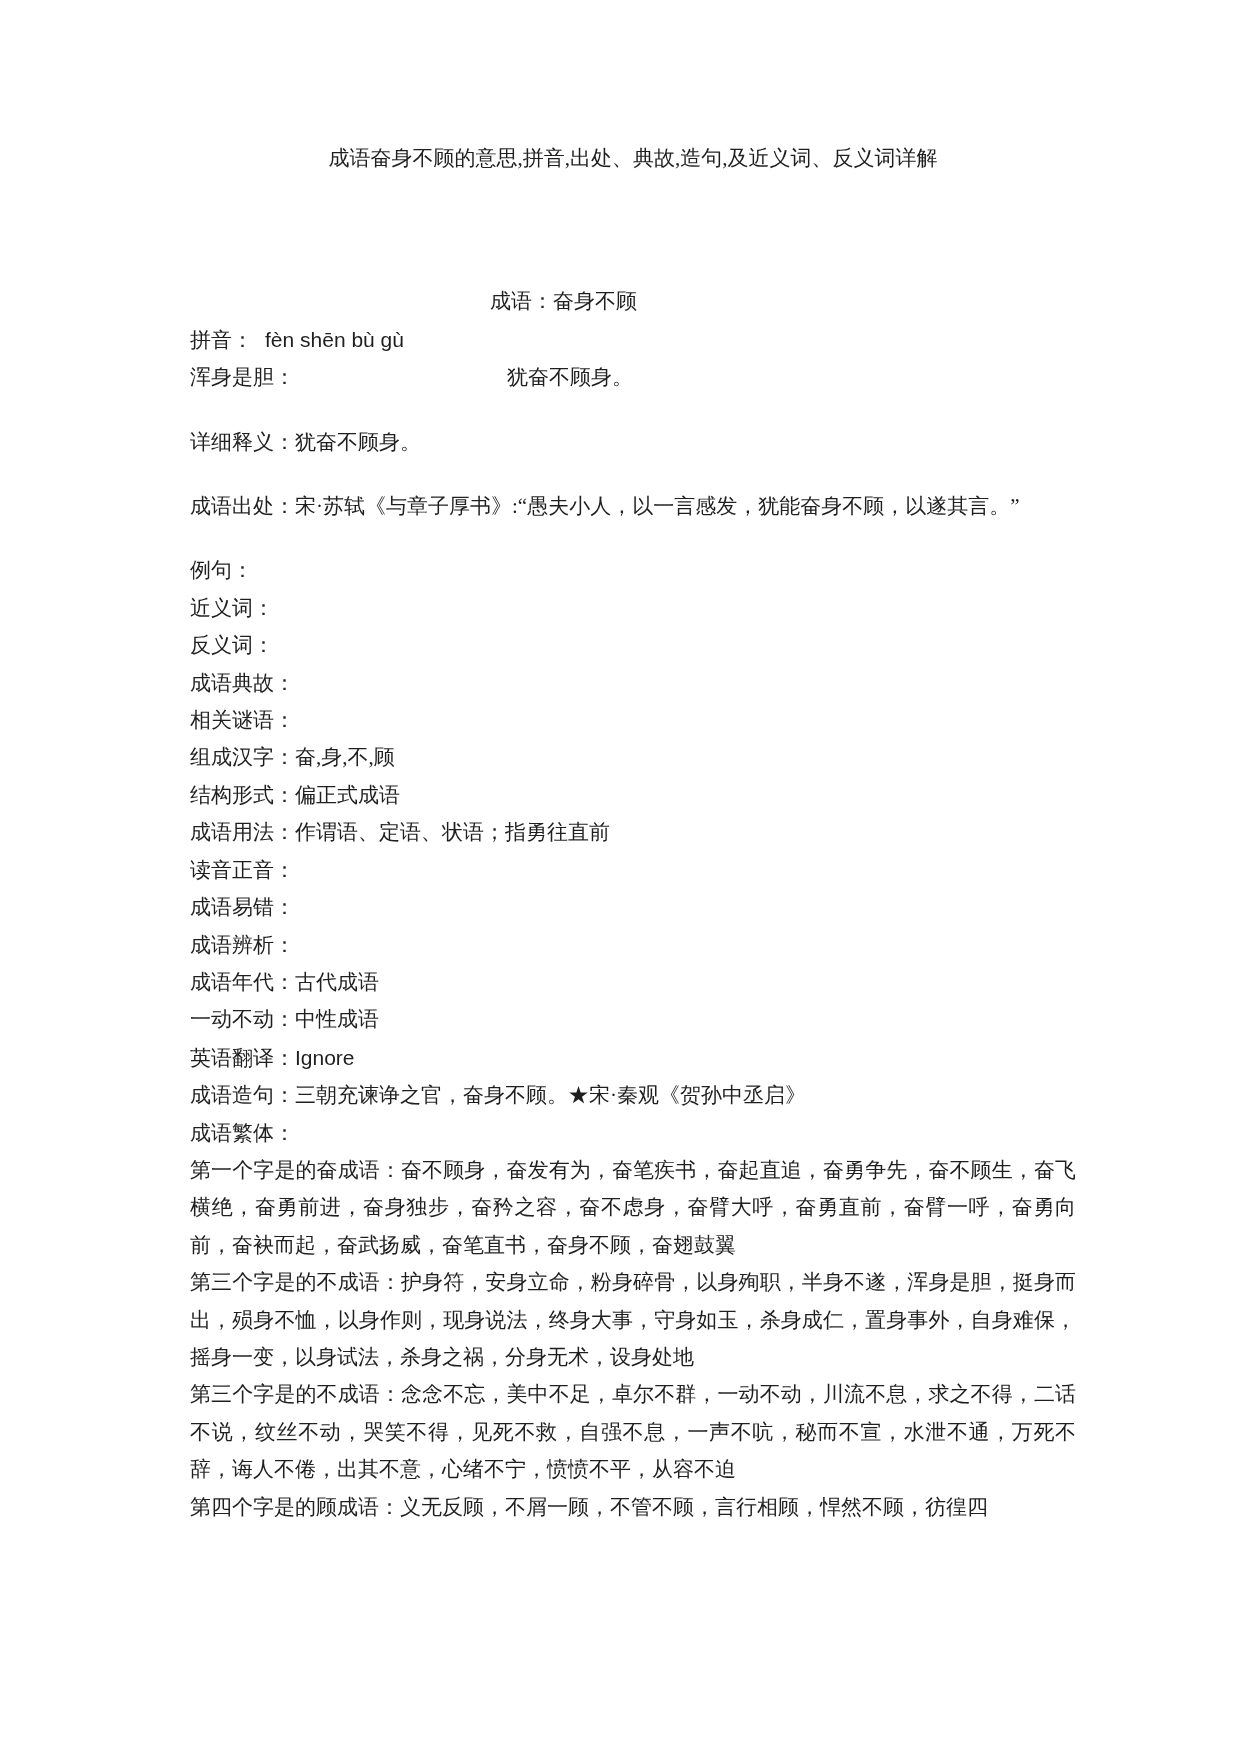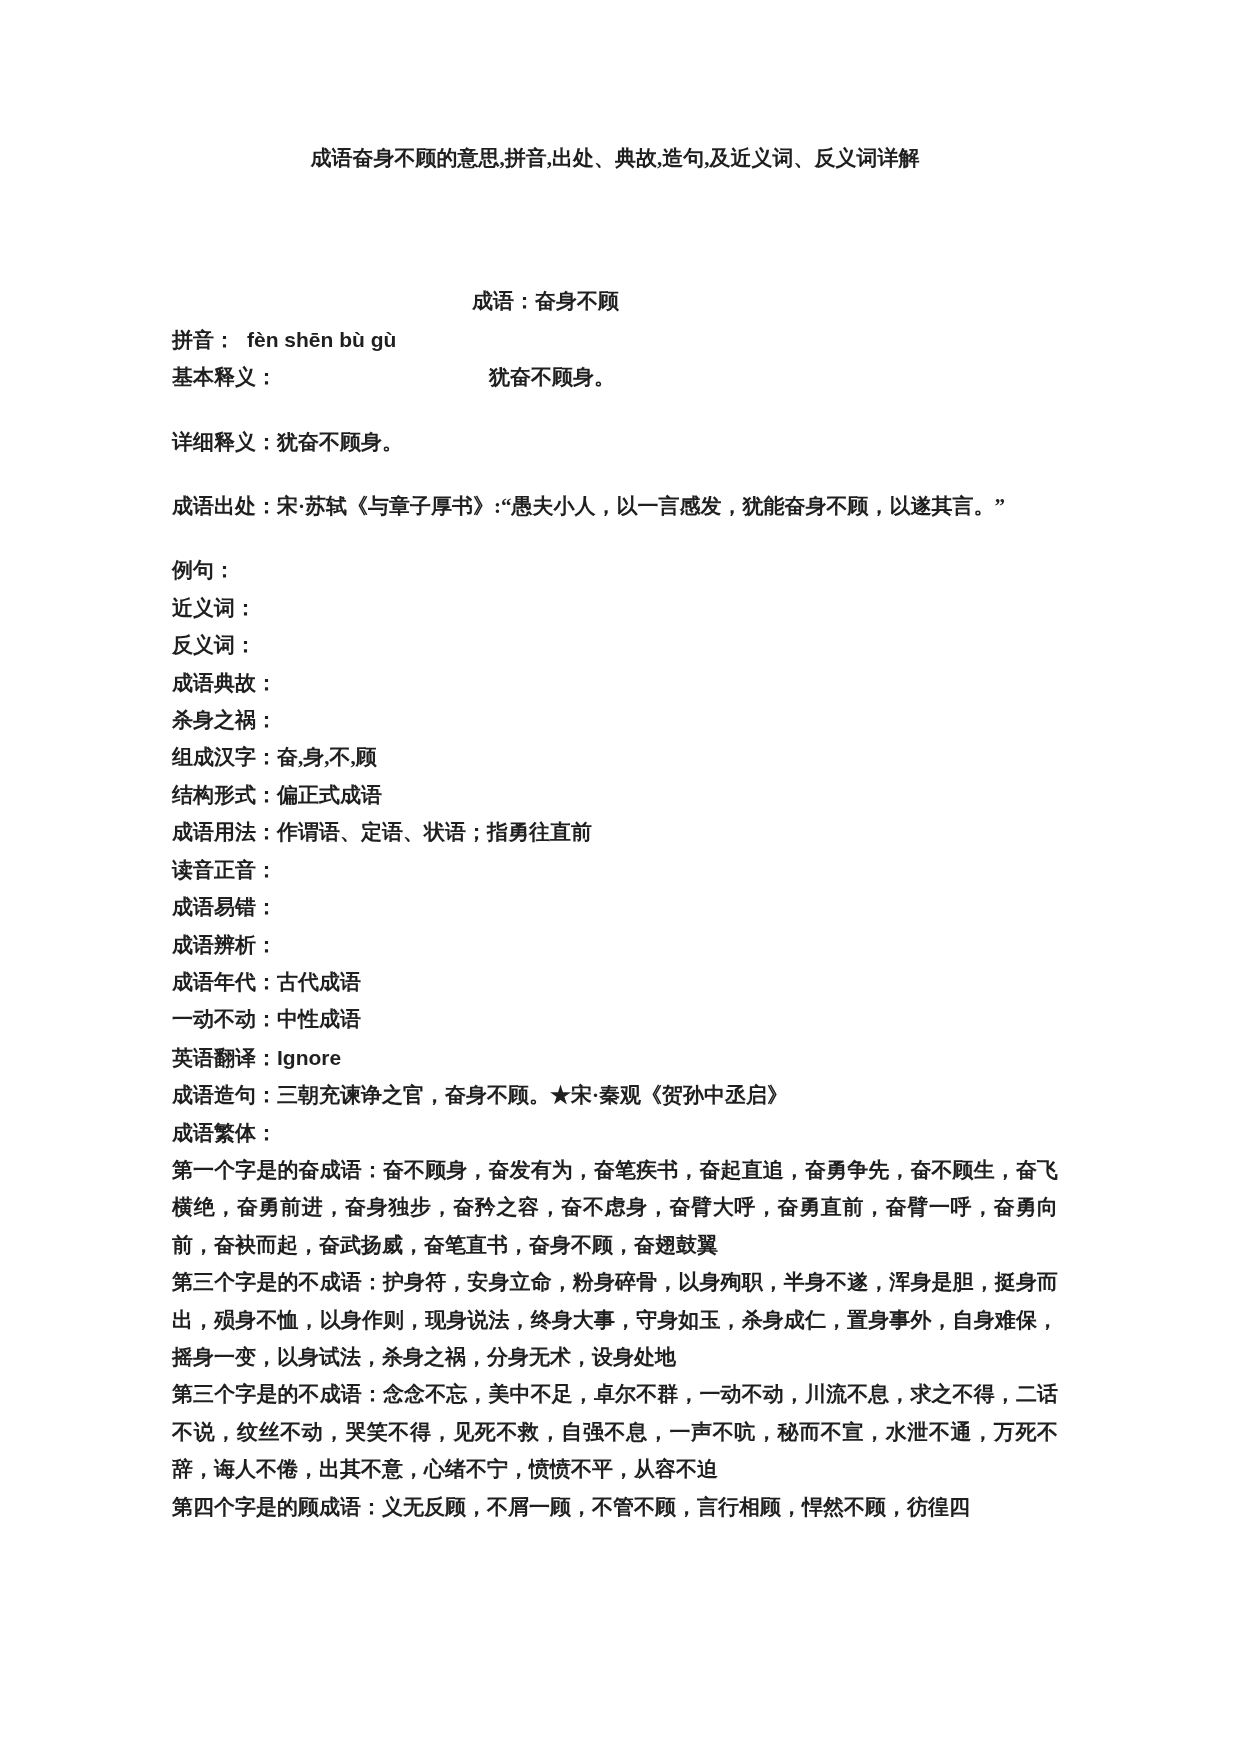--- a/index.html
+++ b/index.html
@@ -8,23 +8,22 @@
     width: 1240px;
     height: 1753px;
     background: #ffffff;
     overflow: hidden;
     font-family: "Liberation Serif", "DejaVu Serif", serif;
     color: #1f1f1f;
   }
   .content {
     position: absolute;
     top: 140px;
-    left: 172px;
+    left: 190px;
     width: 886px;
-    font-weight: bold;
   }
   p {
     margin: 0;
     font-size: 21px;
     line-height: 37.4px;
     white-space: pre-wrap;
   }
   .title-line { text-align: center; }
   .idiom-line { margin-top: 106px; text-indent: 300px; }
   .blank-before { margin-top: 27px; }
@@ -45,36 +44,36 @@
 
 <div class="page">
   <div class="content">
 
     <p class="title-line">成语奋身不顾的意思,拼音,出处、典故,造句,及近义词、反义词详解</p>
 
     <p class="idiom-line">成语：奋身不顾</p>
 
     <p class="row"><span>拼音：</span><span class="gap-sm"></span><span class="latin">fèn shēn bù gù</span></p>
 
-    <p class="row"><span>基本释义：</span><span class="gap-lg"></span><span>犹奋不顾身。</span></p>
+    <p class="row"><span>浑身是胆：</span><span class="gap-lg"></span><span>犹奋不顾身。</span></p>
 
     <p class="row blank-before"><span>详细释义：</span><span>犹奋不顾身。</span></p>
 
 
     <p class="row blank-before"><span>成语出处：</span><span>宋·苏轼《与章子厚书》:“愚夫小人，以一言感发，犹能奋身不顾，以遂其言。”</span></p>
 
     <p class="row blank-before"><span>例句：</span><span></span></p>
 
     <p class="row"><span>近义词：</span><span></span></p>
 
     <p class="row"><span>反义词：</span><span></span></p>
 
     <p class="row"><span>成语典故：</span><span></span></p>
 
-    <p class="row"><span>杀身之祸：</span><span></span></p>
+    <p class="row"><span>相关谜语：</span><span></span></p>
 
     <p class="row"><span>组成汉字：</span><span>奋,身,不,顾</span></p>
 
     <p class="row"><span>结构形式：</span><span>偏正式成语</span></p>
 
     <p class="row"><span>成语用法：</span><span>作谓语、定语、状语；指勇往直前</span></p>
 
     <p class="row"><span>读音正音：</span><span></span></p>
 
     <p class="row"><span>成语易错：</span><span></span></p>

